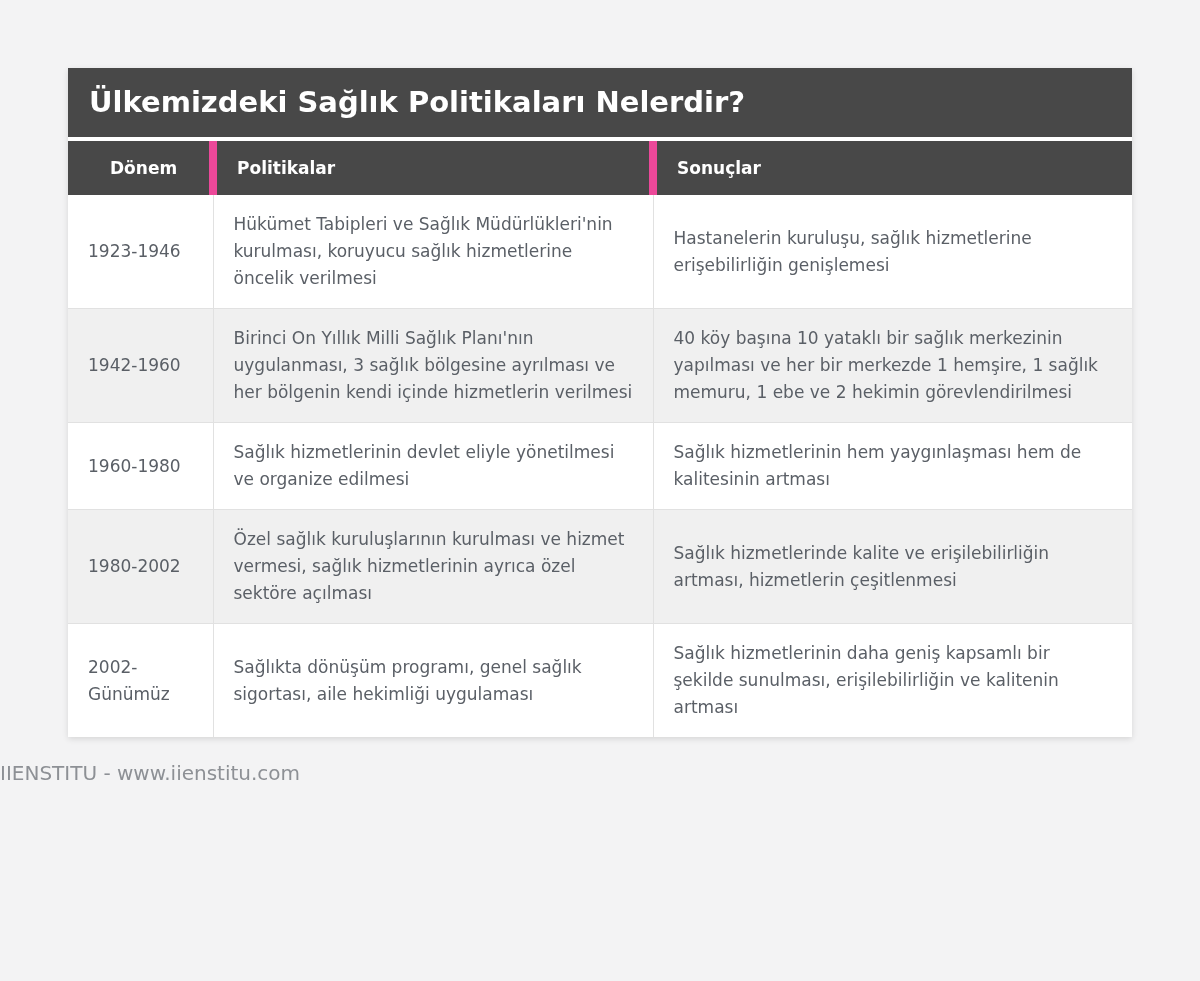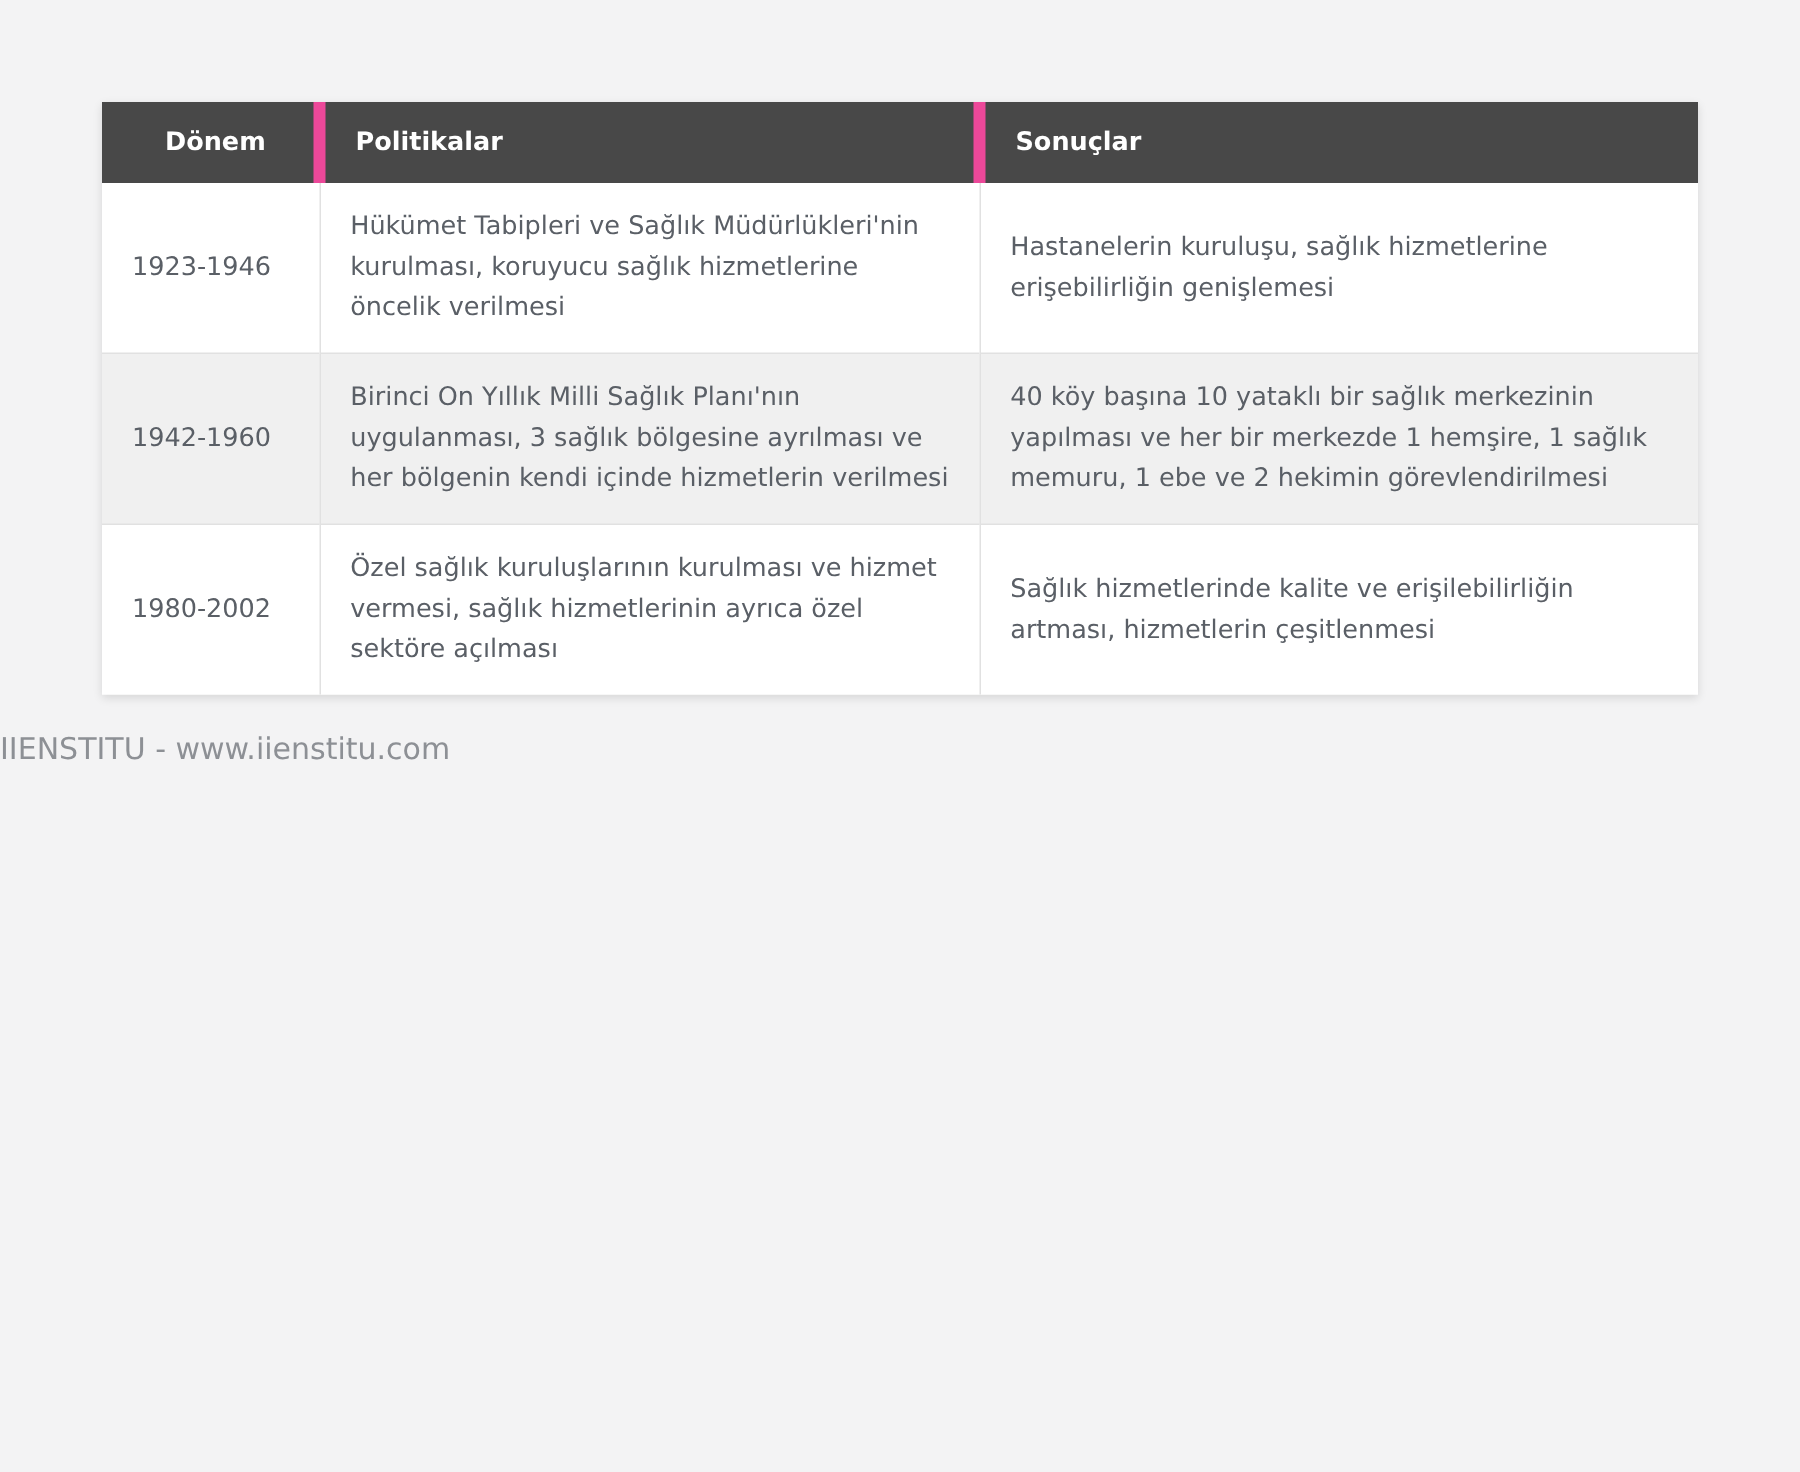--- a/index.html
+++ b/index.html
@@ -63,20 +63,21 @@
     text-align: left;
     color: #8d9095;
     font-size: 20px;
     margin-top: 24px;
   }
 </style>
 </head>
 <body>
 
 <div class="card">
+  <div class="title-bar">Ülkemizdeki Sağlık Politikaları Nelerdir?</div>
 
   <table class="policies">
     <colgroup>
       <col class="col-donem">
       <col class="col-politikalar">
       <col class="col-sonuclar">
     </colgroup>
     <thead>
       <tr>
         <th>Dönem</th>
@@ -89,21 +90,31 @@
         <td class="cell-donem">1923-1946</td>
         <td>Hükümet Tabipleri ve Sağlık Müdürlükleri'nin kurulması, koruyucu sağlık hizmetlerine öncelik verilmesi</td>
         <td>Hastanelerin kuruluşu, sağlık hizmetlerine erişebilirliğin genişlemesi</td>
       </tr>
       <tr>
         <td class="cell-donem">1942-1960</td>
         <td>Birinci On Yıllık Milli Sağlık Planı'nın uygulanması, 3 sağlık bölgesine ayrılması ve her bölgenin kendi içinde hizmetlerin verilmesi</td>
         <td>40 köy başına 10 yataklı bir sağlık merkezinin yapılması ve her bir merkezde 1 hemşire, 1 sağlık memuru, 1 ebe ve 2 hekimin görevlendirilmesi</td>
       </tr>
       <tr>
+        <td class="cell-donem">1960-1980</td>
+        <td>Sağlık hizmetlerinin devlet eliyle yönetilmesi ve organize edilmesi</td>
+        <td>Sağlık hizmetlerinin hem yaygınlaşması hem de kalitesinin artması</td>
+      </tr>
+      <tr>
         <td class="cell-donem">1980-2002</td>
         <td>Özel sağlık kuruluşlarının kurulması ve hizmet vermesi, sağlık hizmetlerinin ayrıca özel sektöre açılması</td>
         <td>Sağlık hizmetlerinde kalite ve erişilebilirliğin artması, hizmetlerin çeşitlenmesi</td>
+      </tr>
+      <tr>
+        <td class="cell-donem">2002-Günümüz</td>
+        <td>Sağlıkta dönüşüm programı, genel sağlık sigortası, aile hekimliği uygulaması</td>
+        <td>Sağlık hizmetlerinin daha geniş kapsamlı bir şekilde sunulması, erişilebilirliğin ve kalitenin artması</td>
       </tr>
     </tbody>
   </table>
 </div>
 
 <div class="footer">IIENSTITU - www.iienstitu.com</div>
 
 </body></html>

